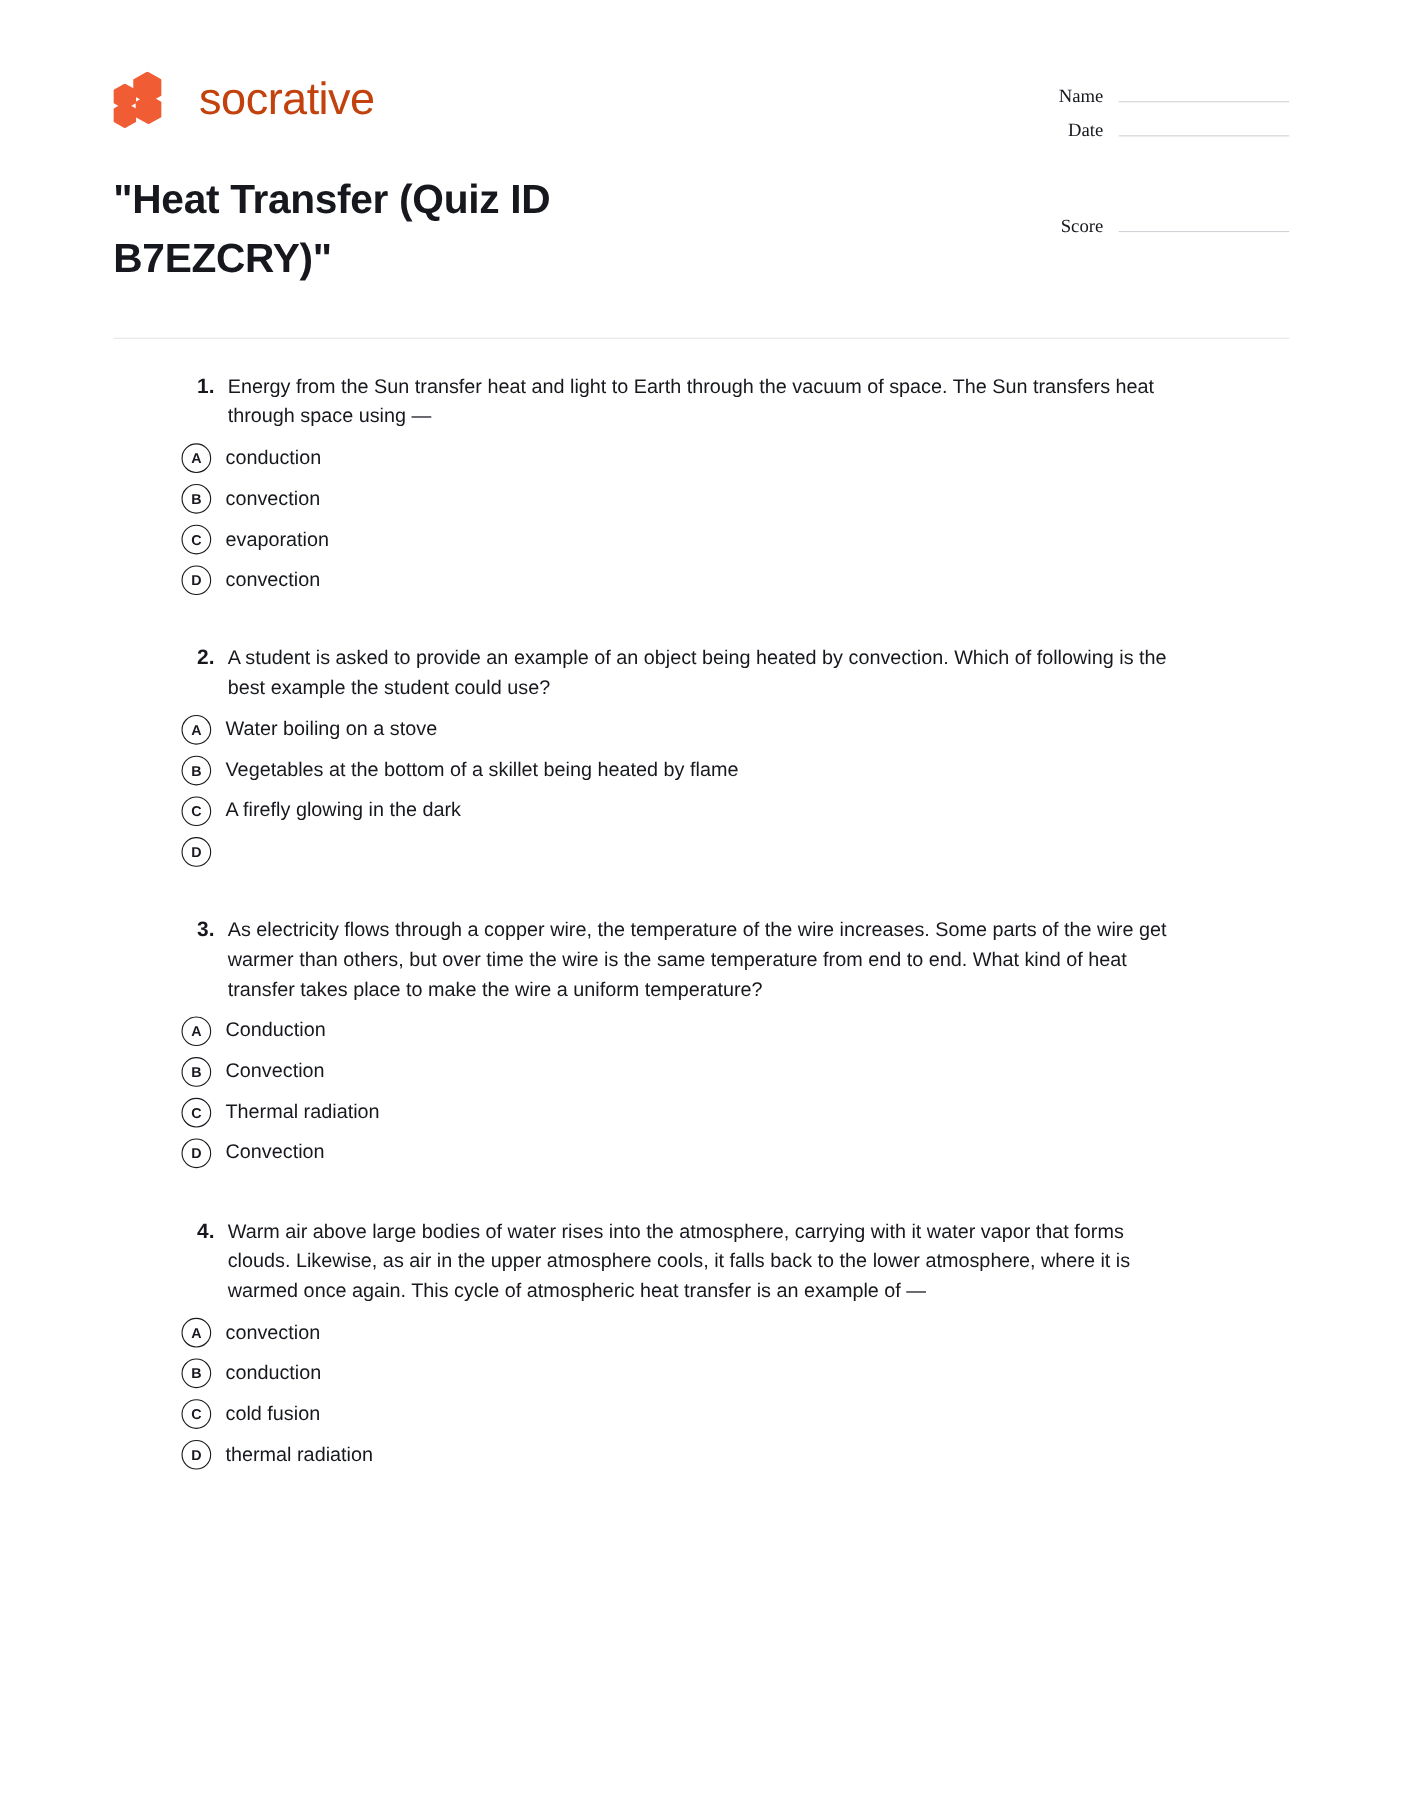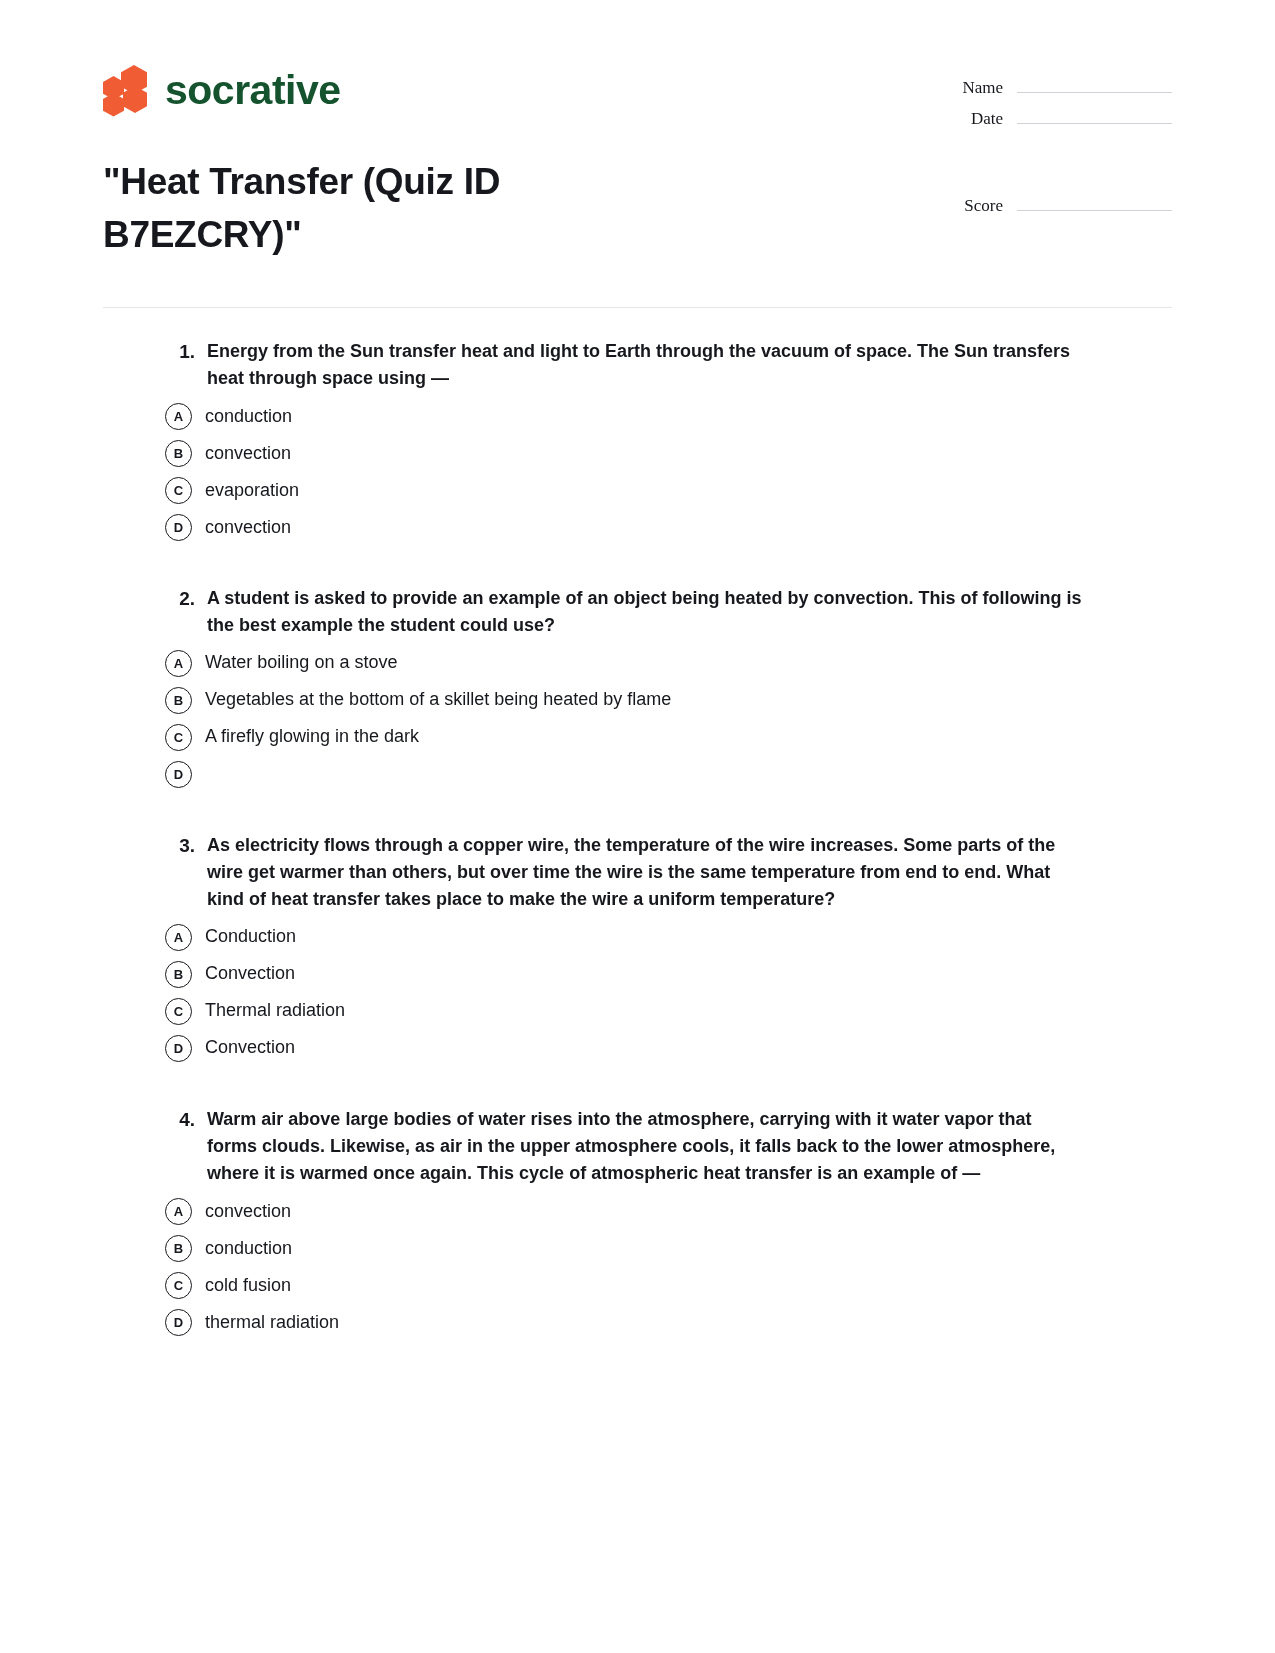--- a/index.html
+++ b/index.html
@@ -56,24 +56,25 @@
     background: #f05d34;
     clip-path: polygon(50% 0%, 100% 25%, 100% 75%, 50% 100%, 0% 75%, 0% 25%);
   }
   .hex.h1 { left: 0px;  top: 11px; }
   .hex.h2 { left: 0px;  top: 28px; }
   .hex.h3 { left: 18px; top: 0px;  width: 26px; height: 29px;}
   .hex.h4 { left: 20px; top: 21px; width: 24px; height: 27px;}
 
   .logo-word {
     font-size: 41px;
-    font-weight: bold;
+    font-weight: normal;
     letter-spacing: -0.5px;
-    color: #14532d;
+    color: #c2410c;
     line-height: 1;
+    margin-left: 16px;
   }
 
   .quiz-title {
     margin: 36px 0 0 0;
     font-size: 37px;
     line-height: 1.42;
     font-weight: bold;
     letter-spacing: -0.3px;
     color: #16181d;
     max-width: 540px;
@@ -128,21 +129,20 @@
     line-height: 1.48;
     text-align: right;
     margin-right: 12px;
     color: #16181d;
   }
   .q-text {
     font-size: 18px;
     line-height: 1.52;
     color: #16181d;
     max-width: 875px;
-    font-weight: bold;
   }
   .choices {
     margin-top: 8px;
   }
   .choice {
     display: flex;
     align-items: center;
     margin-top: 10px;
   }
   .choice-bubble {
@@ -230,21 +230,21 @@
         <div class="choice">
           <span class="choice-bubble">D</span>
           <span class="choice-text">convection</span>
         </div>
       </div>
     </div>
 
     <div class="question">
       <div class="q-head">
         <div class="q-num">2.</div>
-        <div class="q-text">A student is asked to provide an example of an object being heated by convection. This of following is the best example the student could use?</div>
+        <div class="q-text">A student is asked to provide an example of an object being heated by convection. Which of following is the best example the student could use?</div>
       </div>
       <div class="choices">
         <div class="choice">
           <span class="choice-bubble">A</span>
           <span class="choice-text">Water boiling on a stove</span>
         </div>
         <div class="choice">
           <span class="choice-bubble">B</span>
           <span class="choice-text">Vegetables at the bottom of a skillet being heated by flame</span>
         </div>

